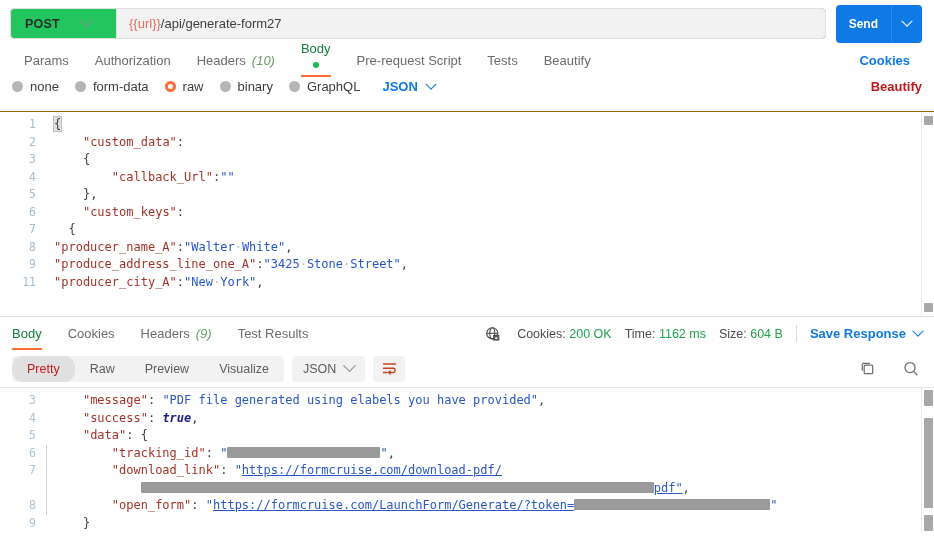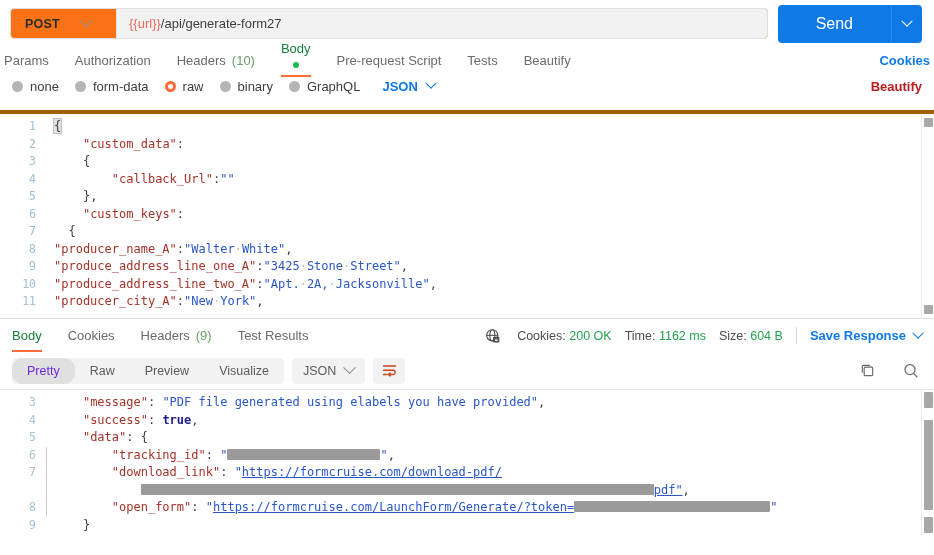--- a/index.html
+++ b/index.html
@@ -18,21 +18,21 @@
     display: flex; align-items: center;
     padding: 8px 12px 8px 10px;
     gap: 0;
     height: 47px;
   }
   .method-url-group {
     flex: 1;
     display: flex; align-items: stretch;
     border: 1px solid #e0e0e0;
     border-radius: 4px;
-    background: #f97316;
+    background: #22c55e;
     height: 31px;
     overflow: hidden;
   }
   .method-select {
     display: flex; align-items: center;
     gap: 22px;
     padding: 0 10px 0 14px;
     border-right: 1px solid #e0e0e0;
     cursor: pointer;
     min-width: 106px;
@@ -63,22 +63,22 @@
   .send-group {
     display: flex; align-items: stretch;
     margin-left: 10px;
     border-radius: 4px; overflow: hidden;
     height: 38px;
     flex: none;
   }
   .send-btn {
     background: #0f7ae5;
     color: #fff;
-    font-weight: normal; font-size: 16px;
-    padding: 0 38px;
+    font-weight: bold; font-size: 12px;
+    padding: 0 13px;
     display: flex; align-items: center;
     border: none; cursor: pointer;
     font-family: inherit;
   }
   .send-caret {
     background: #0f7ae5;
     border-left: 1px solid #2d8ae8;
     width: 31px;
     display: flex; align-items: center; justify-content: center;
     cursor: pointer;
@@ -86,21 +86,21 @@
   .chev-white {
     width: 8px; height: 8px;
     border-right: 1.6px solid #fff;
     border-bottom: 1.6px solid #fff;
     transform: rotate(45deg) translate(-2px,-2px);
   }
 
   
   .req-tabs {
     display: flex; align-items: flex-end;
-    padding: 0 4px;
+    padding: 0 24px;
     height: 30px;
     position: relative;
     gap: 28px;
   }
   .tab {
     position: relative;
     padding: 0 0 9px 0;
     margin-right: 26px;
     color: #6b6b6b;
     font-size: 13px;
@@ -111,33 +111,33 @@
   .tab.active { color: #15803d; flex-direction: column; }
   .tab.active::after {
     content: "";
     position: absolute; left: 0; right: 0; bottom: 0;
     height: 2px; background: #ff6c37;
   }
   .dot-green {
     width: 6px; height: 6px; border-radius: 50%;
     background: #1cb854; display: inline-block;
   }
-  .hdr-count { color: #6b9e6b; }
+  .hdr-count { color: #6b9e6b; font-style: italic; }
   .tabs-right {
     margin-left: auto;
     padding-bottom: 9px;
     color: #0f7ae5; font-weight: bold; font-size: 13px;
     cursor: pointer;
   }
 
   
   .body-types {
     display: flex; align-items: center;
     padding: 9px 12px 24px 12px;
-    border-bottom: 4px solid #a16207;
+    border-bottom: 1px solid #a16207;
     height: 35px;
   }
   .radio-opt {
     display: flex; align-items: center; gap: 7px;
     margin-right: 16px;
     color: #3d3d3d; font-size: 13px;
     cursor: pointer; white-space: nowrap;
   }
   .radio {
     width: 11px; height: 11px; border-radius: 50%;
@@ -182,21 +182,21 @@
     width: 46px; flex: none;
     text-align: right; padding-right: 10px;
     color: #a8c3d8; font-size: 11.5px;
     user-select: none;
   }
   .req-pane .gutter { color: #9fbdd4; }
   .code-text { flex: 1; padding-left: 8px; overflow: hidden; }
   .k { color: #a5332a; }     
   .s { color: #2a56c6; }     
   .p { color: #3d3d3d; }     
-  .b { color: #1d1d8c; font-weight: bold; } 
+  .b { color: #1d1d8c; font-weight: bold; font-style: italic; } 
   .ws { color: #bdbdbd; }    
   .brace-hl {
     background: #e0e0e0;
     outline: 1px solid #c0c0c0;
   }
   .lnk { color: #2a56c6; text-decoration: underline; }
   .redact {
     display: inline-block;
     background: #9a9a9a;
     height: 11px;
@@ -250,21 +250,21 @@
     background: #f2f2f2;
     border-radius: 4px; overflow: hidden;
     height: 26px;
   }
   .seg-item {
     display: flex; align-items: center;
     padding: 0 15px;
     font-size: 12.5px; color: #5c5c5c;
     cursor: pointer;
   }
-  .seg-item.active { background: #e0e0e0; color: #6d28d9; border-radius: 11px; }
+  .seg-item.active { background: #e0e0e0; color: #b91c1c; border-radius: 11px; }
   .pill {
     display: flex; align-items: center; gap: 9px;
     background: #f2f2f2; border-radius: 4px;
     padding: 0 11px; height: 26px;
     font-size: 12.5px; color: #5c5c5c;
     cursor: pointer;
   }
   .icon-btn {
     display: flex; align-items: center; justify-content: center;
     background: #f2f2f2; border-radius: 4px;
@@ -362,21 +362,20 @@
   <div class="code-scroll" id="req-code-host">
       <div class="code-line"><div class="gutter">1</div><div class="code-text"><span class="p brace-hl">{</span></div></div>
       <div class="code-line"><div class="gutter">2</div><div class="code-text"><span class="p">    </span><span class="k">"custom_data"</span><span class="p">:</span></div></div>
       <div class="code-line"><div class="gutter">3</div><div class="code-text"><span class="p">    </span><span class="p">{</span></div></div>
       <div class="code-line"><div class="gutter">4</div><div class="code-text"><span class="p">        </span><span class="k">"callback_Url"</span><span class="p">:</span><span class="s">""</span></div></div>
       <div class="code-line"><div class="gutter">5</div><div class="code-text"><span class="p">    </span><span class="p">},</span></div></div>
       <div class="code-line"><div class="gutter">6</div><div class="code-text"><span class="p">    </span><span class="k">"custom_keys"</span><span class="p">:</span></div></div>
       <div class="code-line"><div class="gutter">7</div><div class="code-text"><span class="p">  </span><span class="p">{</span></div></div>
       <div class="code-line"><div class="gutter">8</div><div class="code-text"><span class="k">"producer_name_A"</span><span class="p">:</span><span class="s">"Walter</span><span class="ws">·</span><span class="s">White"</span><span class="p">,</span></div></div>
       <div class="code-line"><div class="gutter">9</div><div class="code-text"><span class="k">"produce_address_line_one_A"</span><span class="p">:</span><span class="s">"3425</span><span class="ws">·</span><span class="s">Stone</span><span class="ws">·</span><span class="s">Street"</span><span class="p">,</span></div></div>
-      <div class="code-line"><div class="gutter">10</div><div class="code-text"><span class="k">"produce_address_line_two_A"</span><span class="p">:</span><span class="s">"Apt.</span><span class="ws">·</span><span class="s">2A,</span><span class="ws">·</span><span class="s">Jacksonville"</span><span class="p">,</span></div></div>
       <div class="code-line"><div class="gutter">11</div><div class="code-text"><span class="k">"producer_city_A"</span><span class="p">:</span><span class="s">"New</span><span class="ws">·</span><span class="s">York"</span><span class="p">,</span></div></div>
     </div>
   <div class="vscroll">
     <div class="vthumb" style="top:4px;height:9px;"></div>
     <div class="vthumb" style="bottom:4px;height:9px;"></div>
   </div>
 </div>
 
 <div class="resp-bar">
   <div class="resp-tabs" id="resp-tabs-host">

